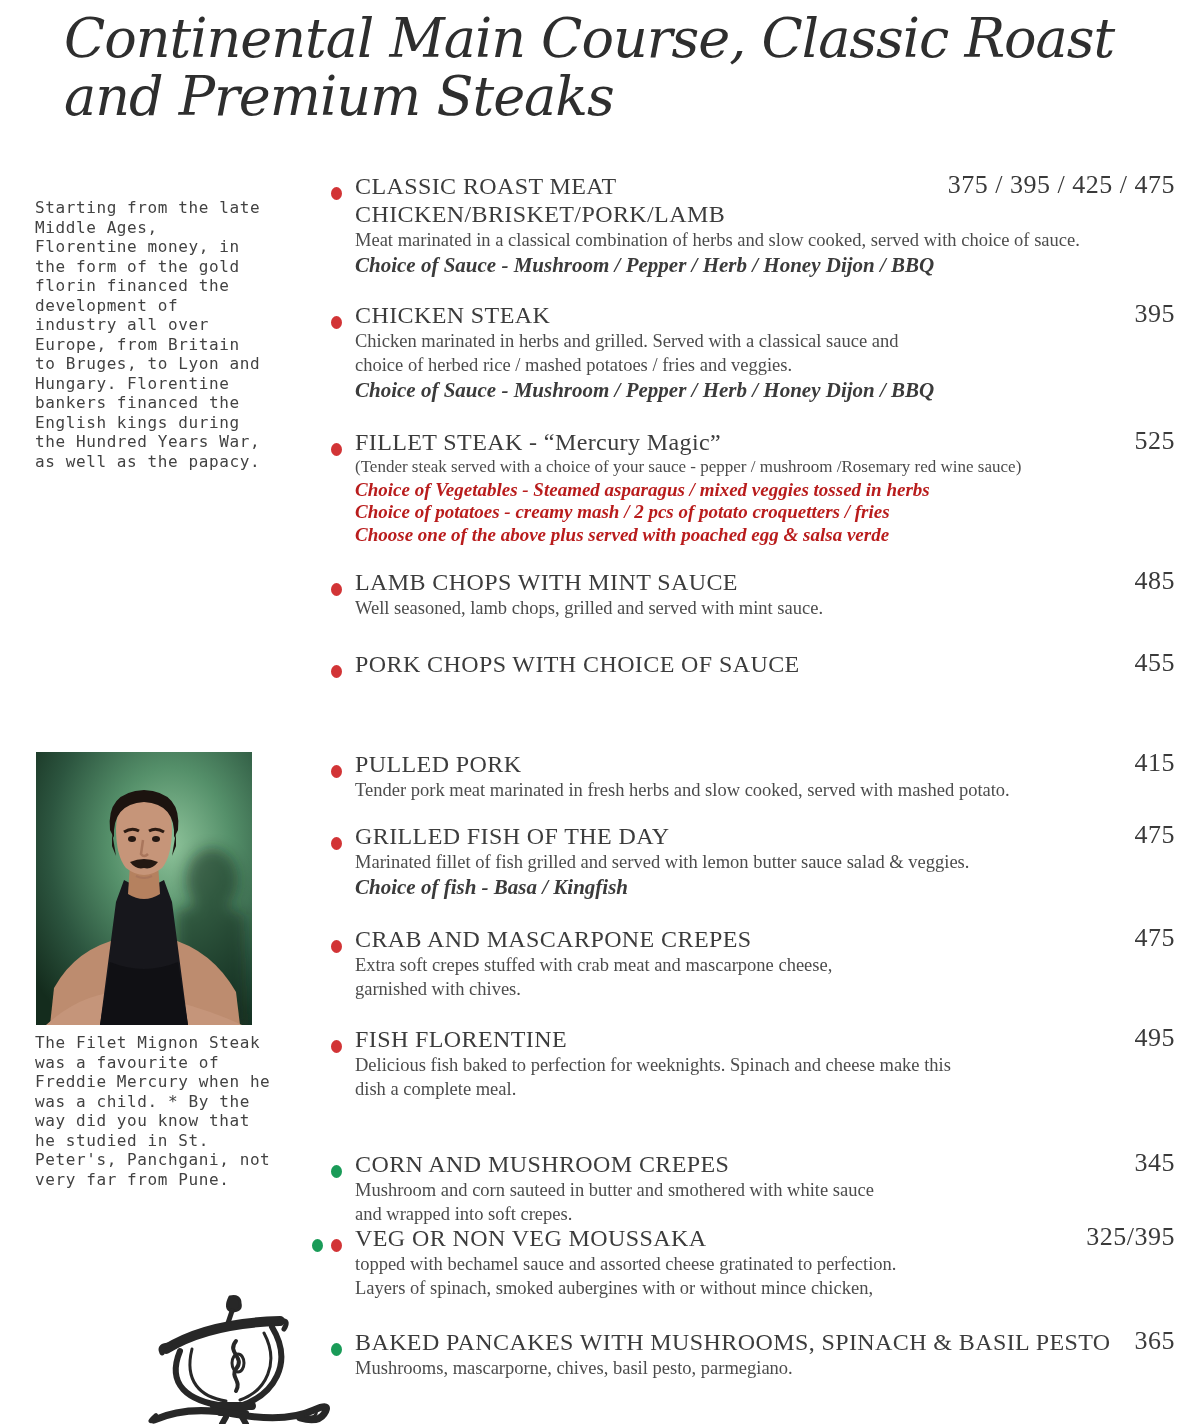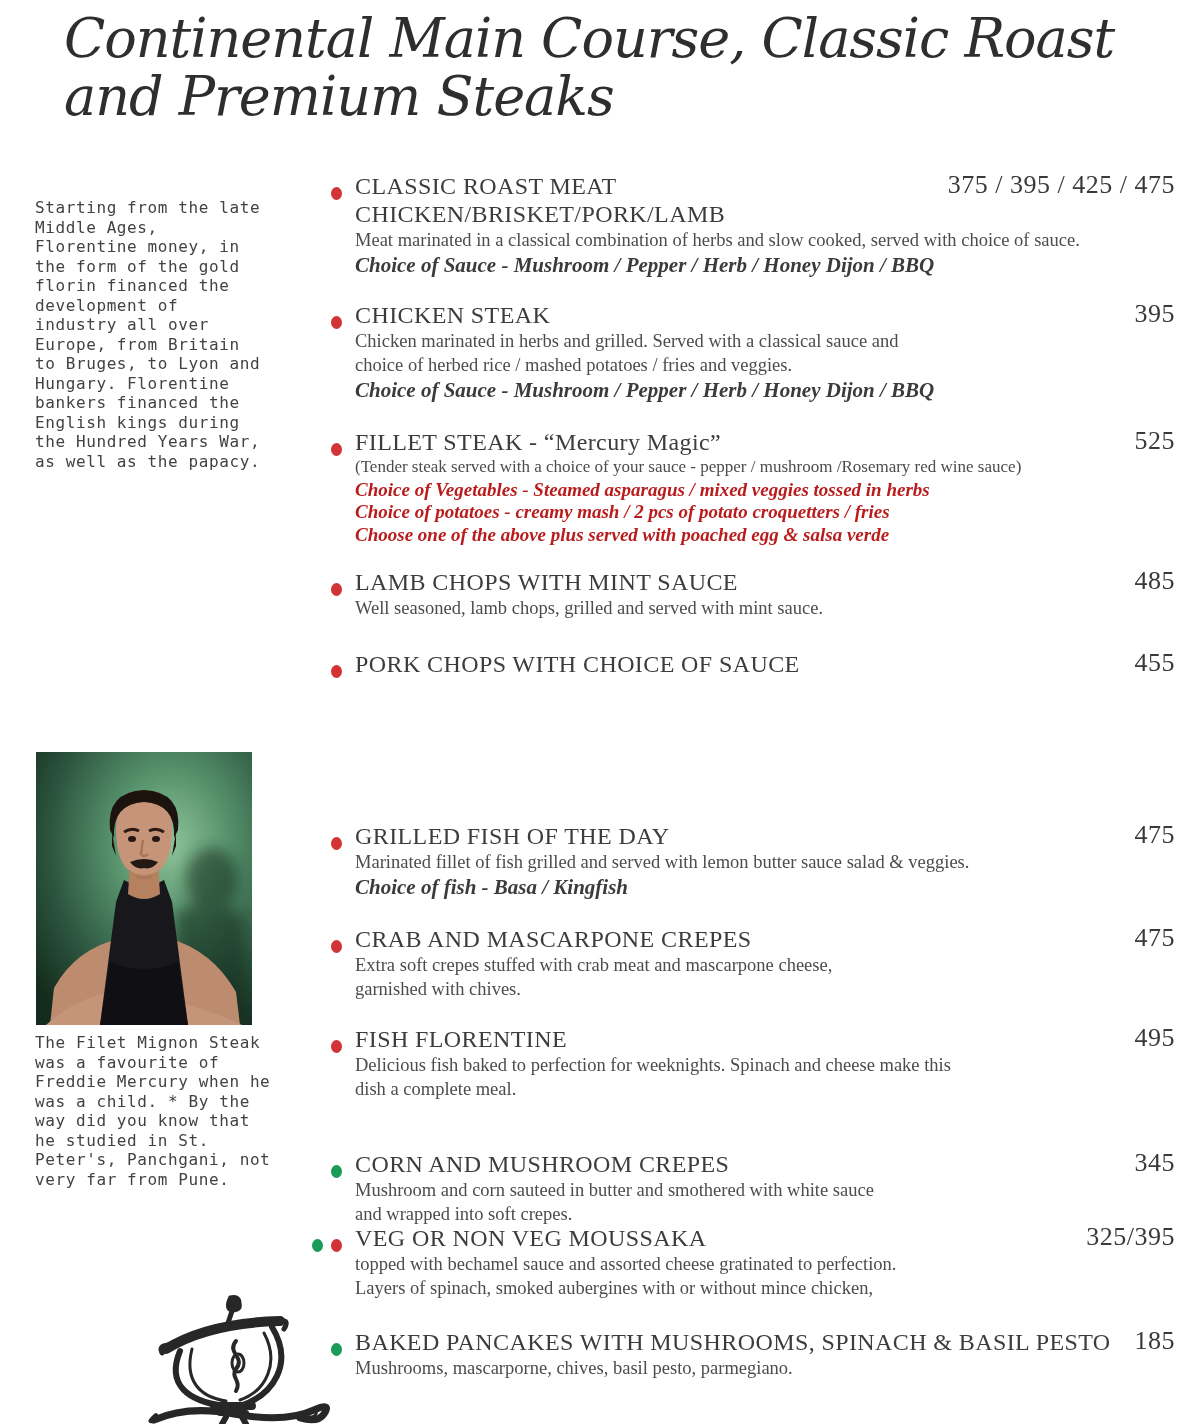--- a/index.html
+++ b/index.html
@@ -233,20 +233,33 @@
     <div class="menu-item" style="top: 650px;">
     <div class="item-head">
       <span class="bullets">
           <span class="bullet" style="background: rgb(210, 52, 54);"></span>
         </span>
       <span class="item-name">PORK CHOPS WITH CHOICE OF SAUCE</span>
       <span class="item-price">455</span>
     </div>
 
   </div>
+    <div class="menu-item" style="top: 750px;">
+    <div class="item-head">
+      <span class="bullets">
+          <span class="bullet" style="background: rgb(210, 52, 54);"></span>
+        </span>
+      <span class="item-name">PULLED PORK</span>
+      <span class="item-price">415</span>
+    </div>
+
+    <div class="item-lines">
+        <div class="line desc">Tender pork meat marinated in fresh herbs and slow cooked, served with mashed potato.</div>
+      </div>
+  </div>
     <div class="menu-item" style="top: 822px;">
     <div class="item-head">
       <span class="bullets">
           <span class="bullet" style="background: rgb(210, 52, 54);"></span>
         </span>
       <span class="item-name">GRILLED FISH OF THE DAY</span>
       <span class="item-price">475</span>
     </div>
 
     <div class="item-lines">
@@ -310,20 +323,20 @@
         <div class="line desc">topped with bechamel sauce and assorted cheese gratinated to perfection.</div>
         <div class="line desc">Layers of spinach, smoked aubergines with or without mince chicken,</div>
       </div>
   </div>
     <div class="menu-item" style="top: 1328px;">
     <div class="item-head">
       <span class="bullets">
           <span class="bullet" style="background: rgb(26, 155, 88);"></span>
         </span>
       <span class="item-name">BAKED PANCAKES WITH MUSHROOMS, SPINACH &amp; BASIL PESTO</span>
-      <span class="item-price">185</span>
+      <span class="item-price">365</span>
     </div>
 
     <div class="item-lines">
         <div class="line desc">Mushrooms, mascarporne, chives, basil pesto, parmegiano.</div>
       </div>
   </div>
   </div>
 
 </body></html>

